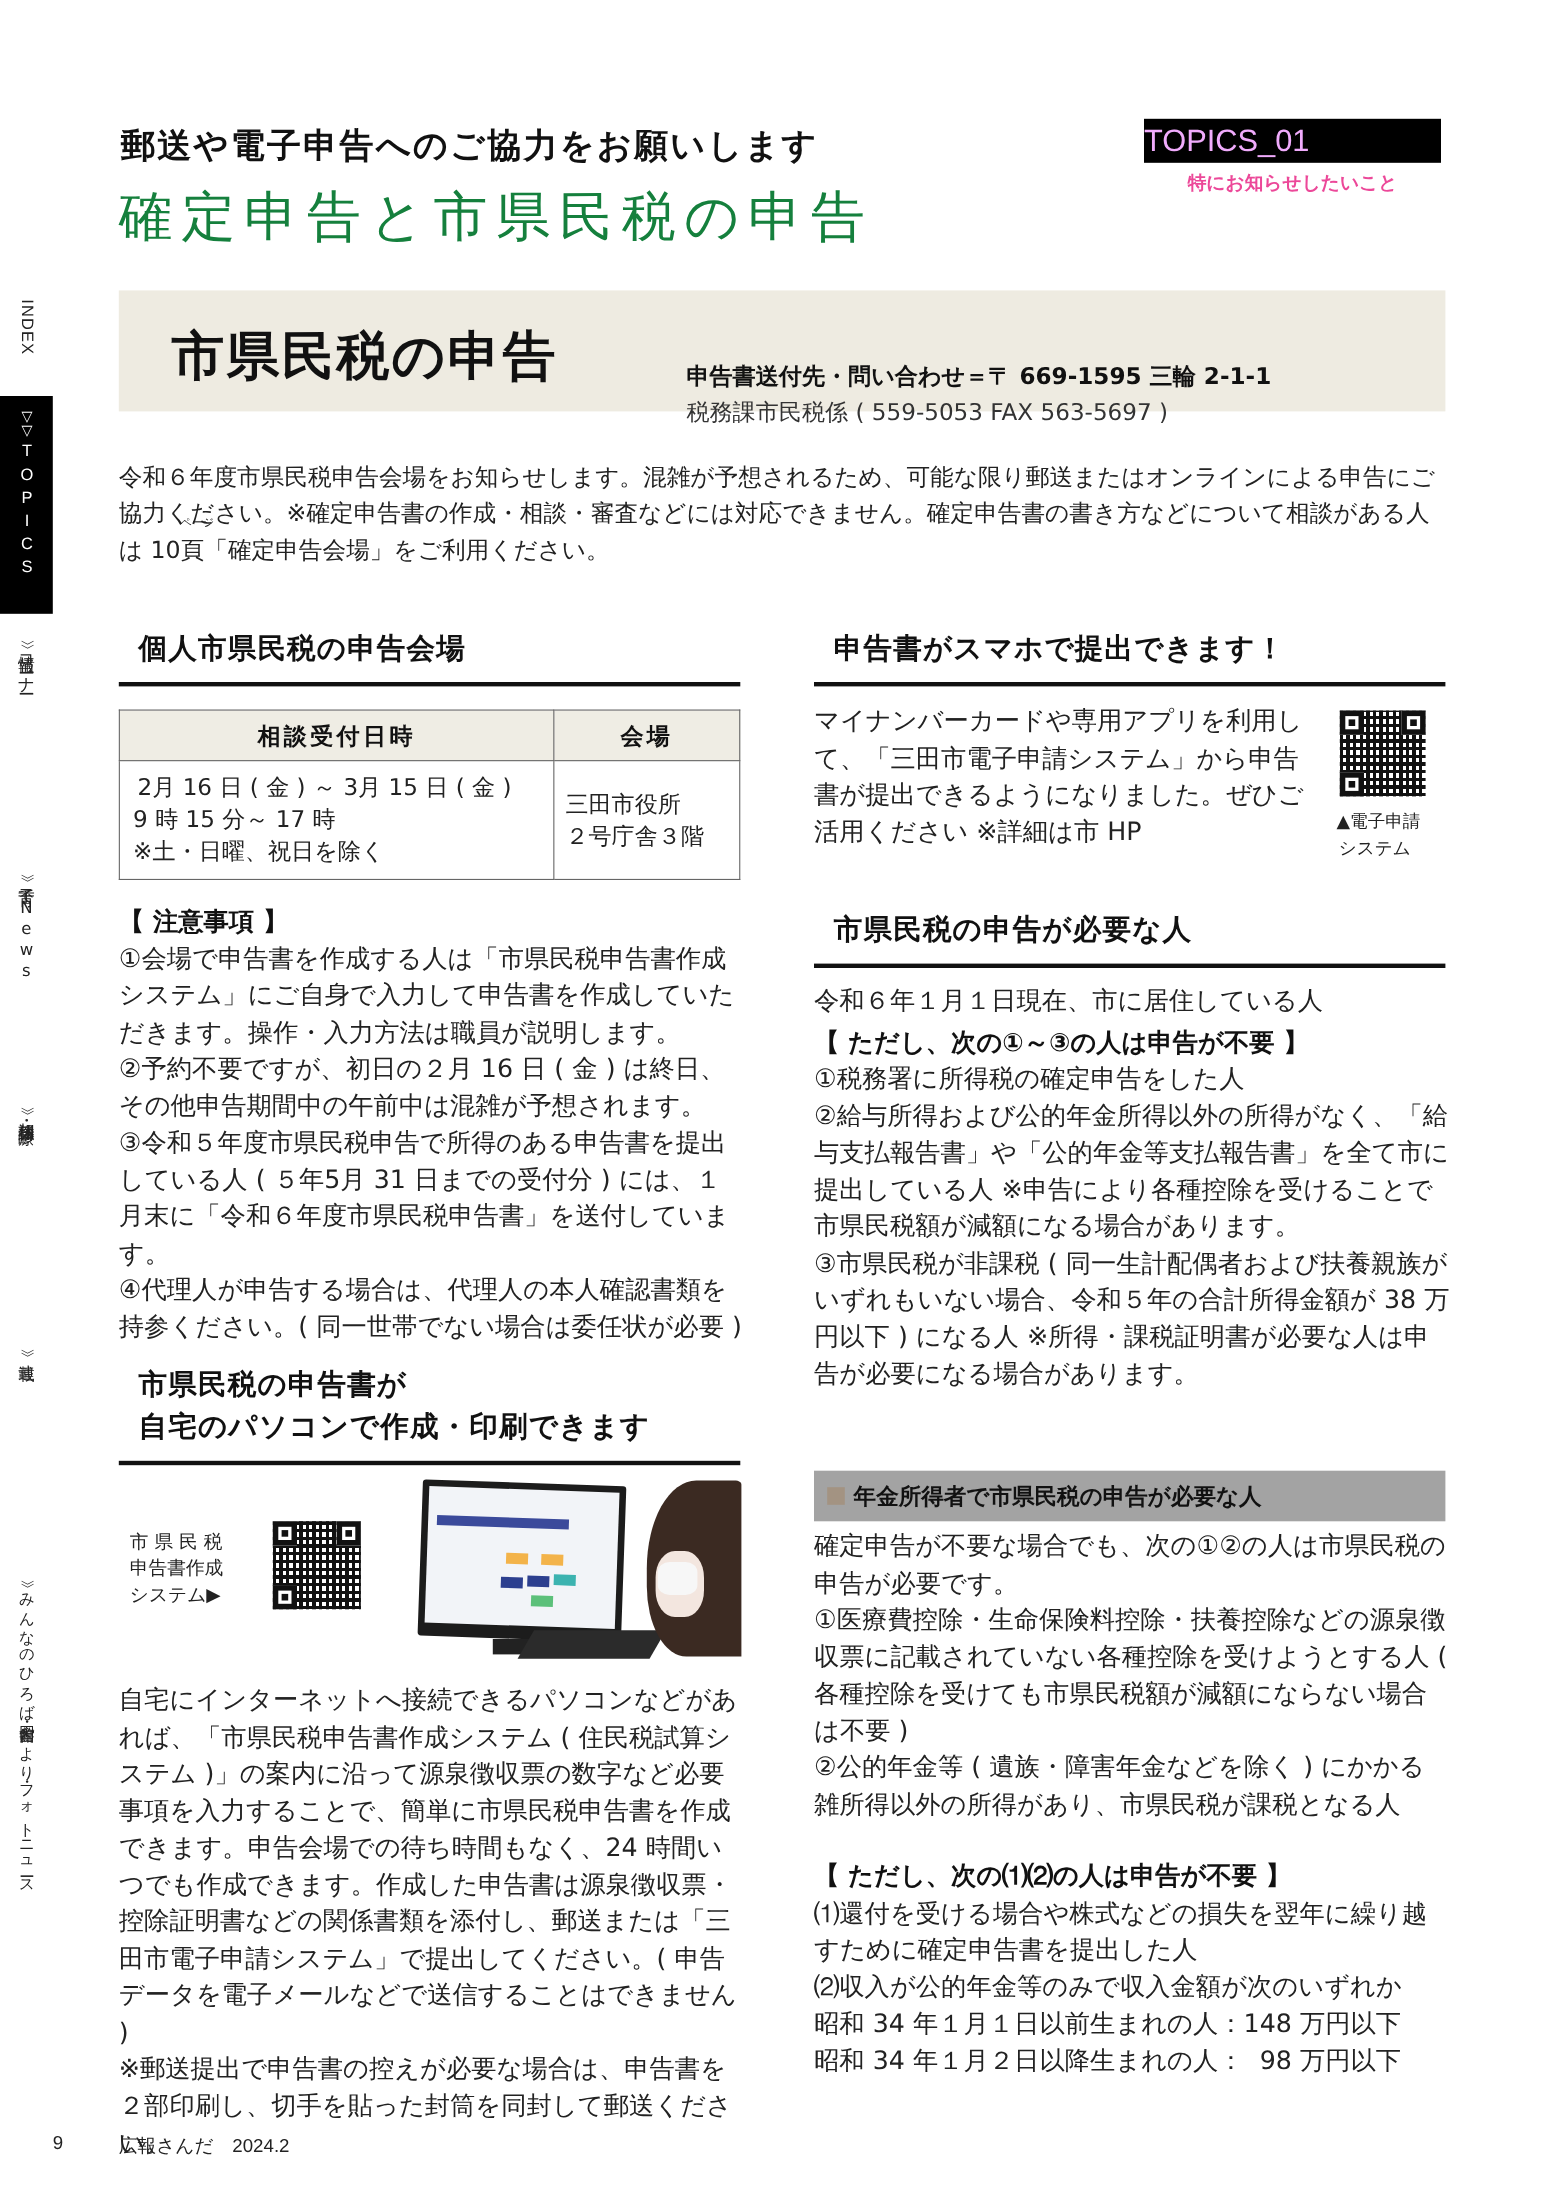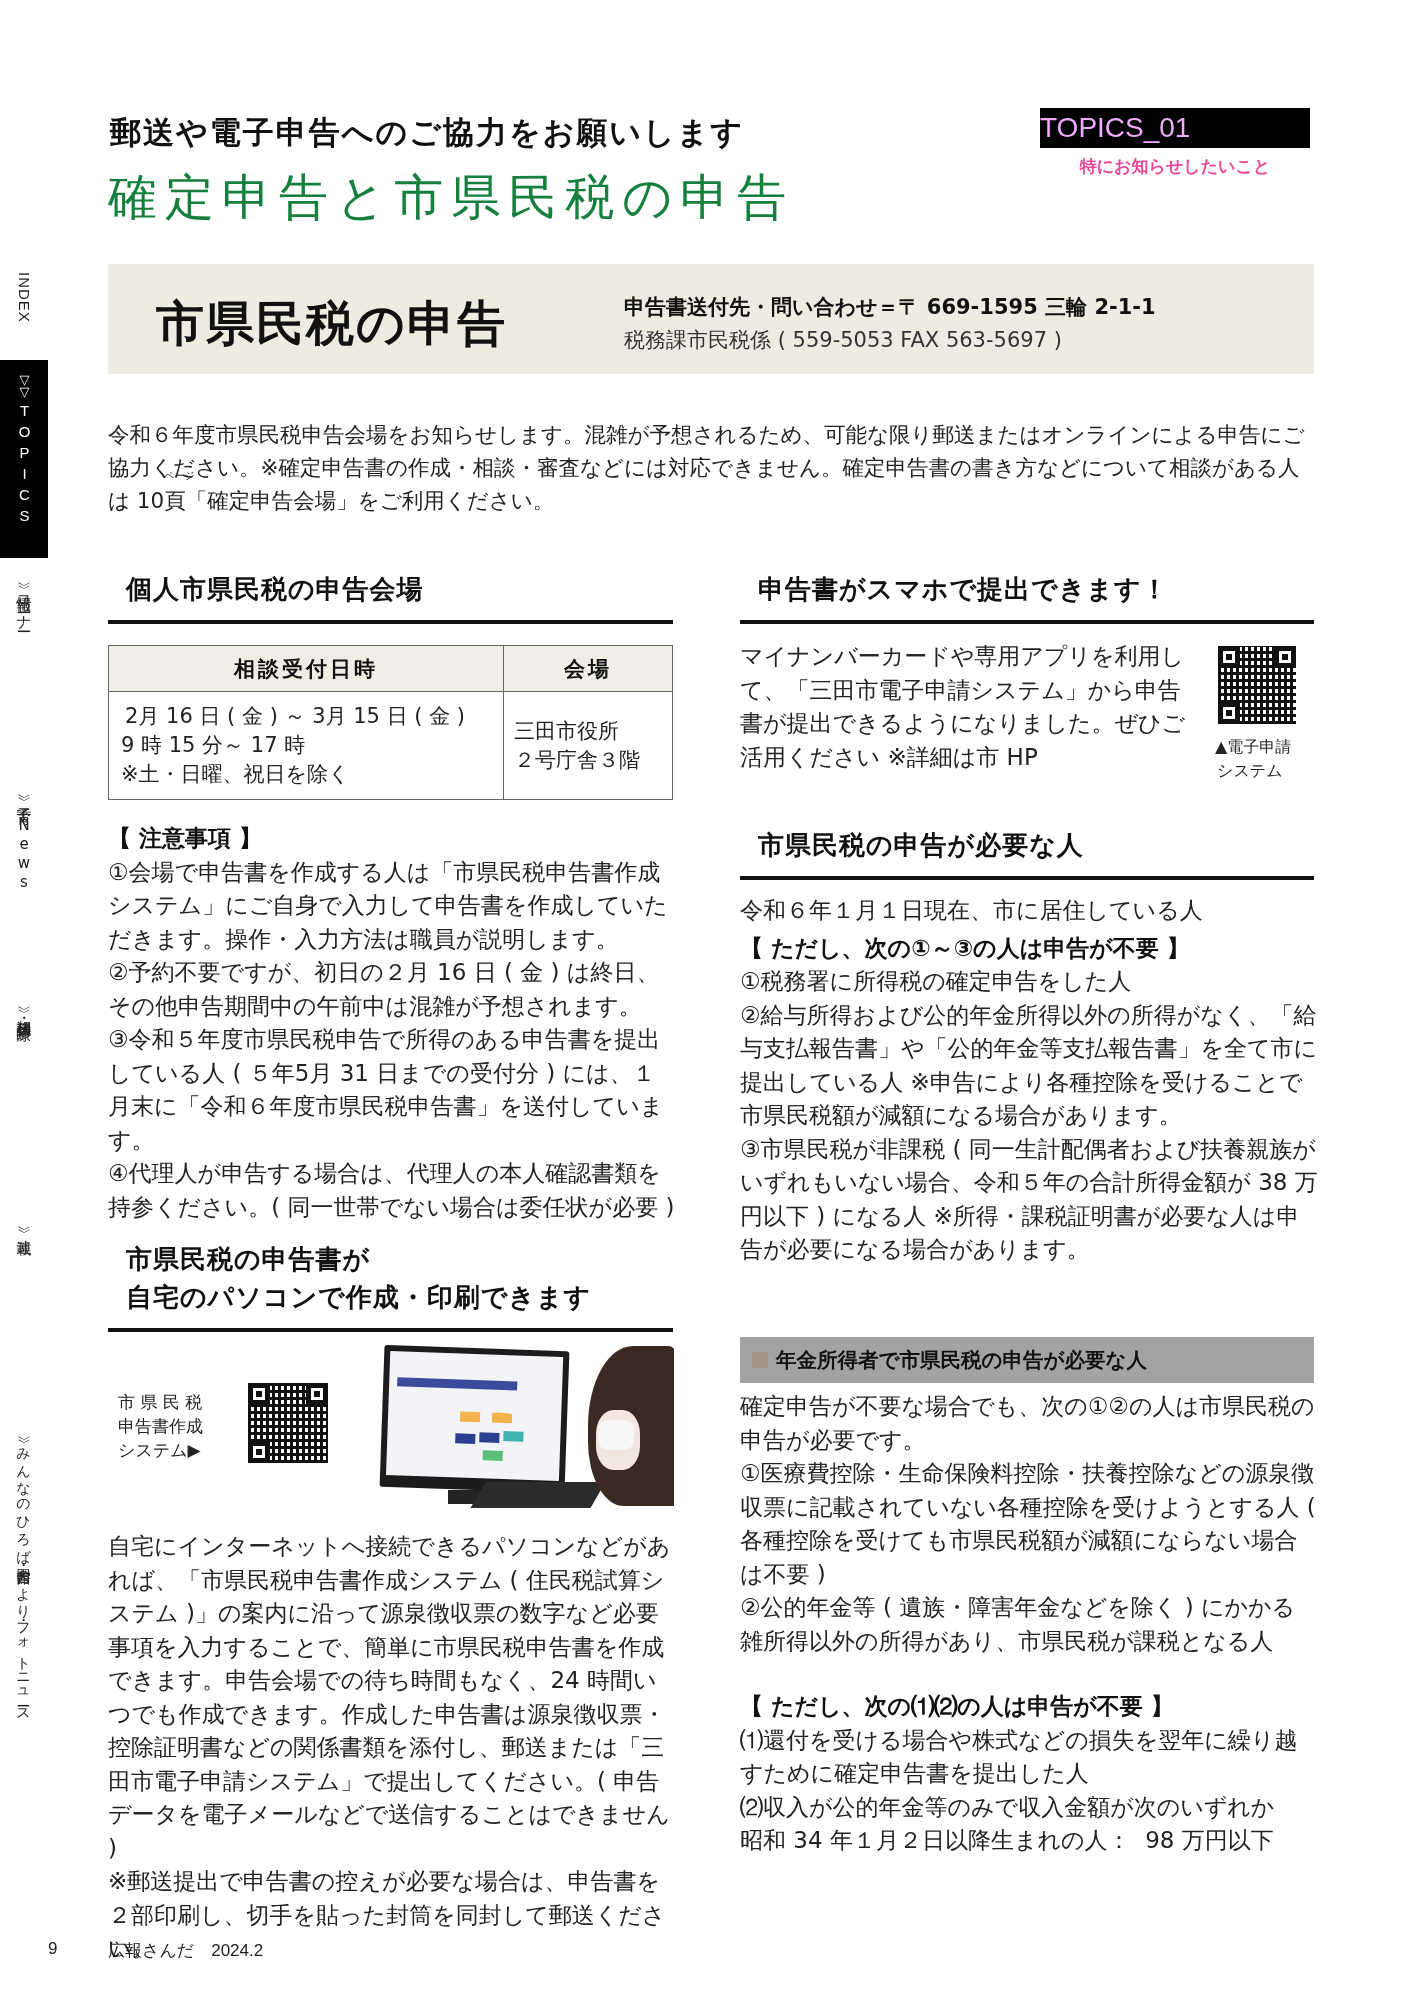--- a/index.html
+++ b/index.html
@@ -15,21 +15,21 @@
   .subtitle { position: absolute; left: 110px; top: 112px; font-size: 31px; font-weight: bold; letter-spacing: 2px; color: #111; }
   .title { position: absolute; left: 108px; top: 165px; font-size: 49px; font-weight: normal; letter-spacing: 8px; color: #15803d; }
   .topics-badge { position: absolute; left: 1040px; top: 108px; width: 270px; height: 40px; background: #000; color: #f0abfc;
     font-family: "Liberation Sans", sans-serif; font-size: 28px; line-height: 40px; }
   .topics-sub { position: absolute; left: 1040px; top: 155px; width: 270px; text-align: center; font-size: 17px; font-weight: bold; color: #ec4899; }
 
   
   .banner { position: absolute; left: 108px; top: 264px; width: 1206px; height: 110px; background: #eeebe1; }
   .banner-title { position: absolute; left: 48px; top: 28px; font-size: 48px; font-weight: bold; letter-spacing: 2px; color: #111; }
   .banner-contact { position: absolute; left: 516px; top: 27px; font-size: 21px; line-height: 33px; color: #333; }
-  .banner-contact .b { font-weight: bold; color: #111; }
+  .banner-contact .b { font-weight: bold; color: #111; margin-top: 35px; }
 
   .intro { position: absolute; left: 108px; top: 418px; width: 1210px; font-size: 21.5px; line-height: 33px; color: #222; }
   .ruby { position: relative; display: inline-block; }
   .ruby .rt { position: absolute; top: -13px; left: 0; font-size: 10px; line-height: 10px; white-space: nowrap; }
 
   
   .sec-head { position: absolute; font-size: 26px; font-weight: bold; color: #111; letter-spacing: 1px; padding-left: 18px; border-bottom: 4px solid #111; }
   .sec-head.two { line-height: 38px; }
 
   
@@ -219,17 +219,18 @@
 <div class="body-text" style="left:740px;top:1390px;width:578px;">
   <div>確定申告が不要な場合でも、次の①②の人は市県民税の申告が必要です。</div>
   <div>①医療費控除・生命保険料控除・扶養控除などの源泉徴収票に記載されていない各種控除を受けようとする人 ( 各種控除を受けても市県民税額が減額にならない場合は不要 )</div>
   <div>②公的年金等 ( 遺族・障害年金などを除く ) にかかる雑所得以外の所得があり、市県民税が課税となる人</div>
 </div>
 
 <div class="body-text" style="left:740px;top:1690px;width:578px;">
   <div class="bold">【 ただし、次の⑴⑵の人は申告が不要 】</div>
   <div>⑴還付を受ける場合や株式などの損失を翌年に繰り越すために確定申告書を提出した人</div>
   <div>⑵収入が公的年金等のみで収入金額が次のいずれか</div>
+  <div style="white-space:pre;">昭和 34 年１月１日以前生まれの人：148 万円以下</div>
   <div style="white-space:pre;">昭和 34 年１月２日以降生まれの人：  98 万円以下</div>
 </div>
 
 <div class="footer" style="left:48px;">9</div>
 <div class="footer" style="left:108px;white-space:pre;">広報さんだ　2024.2</div>
 
 </body></html>

